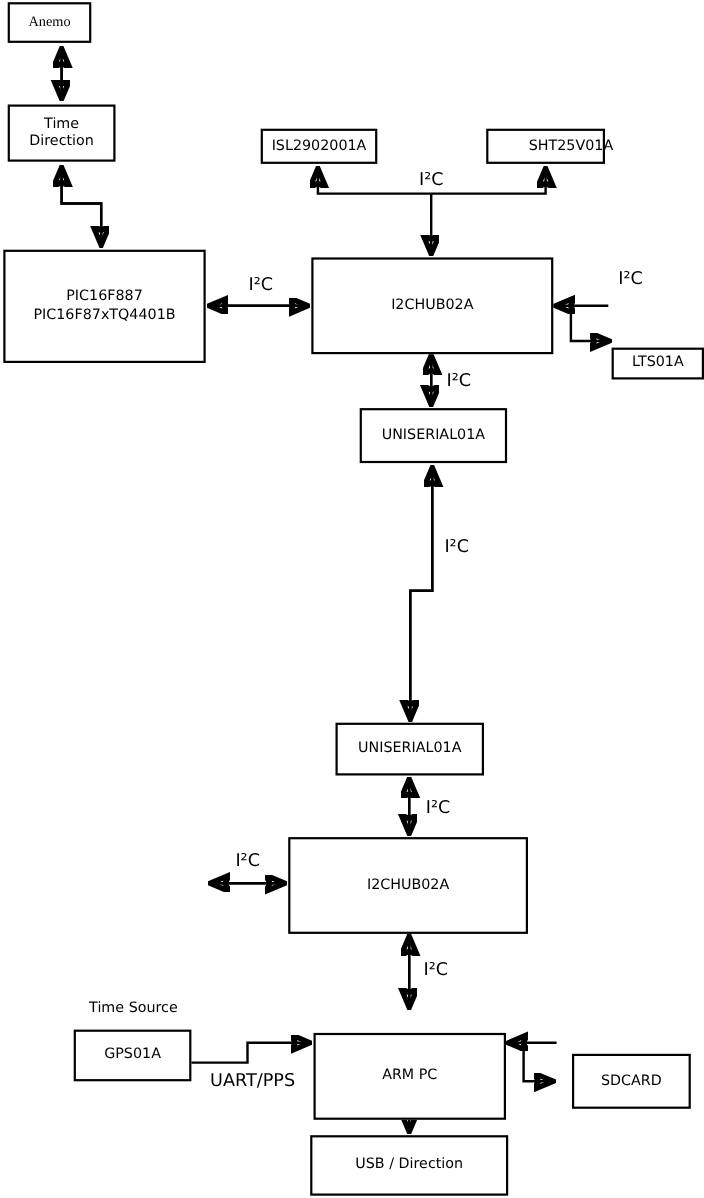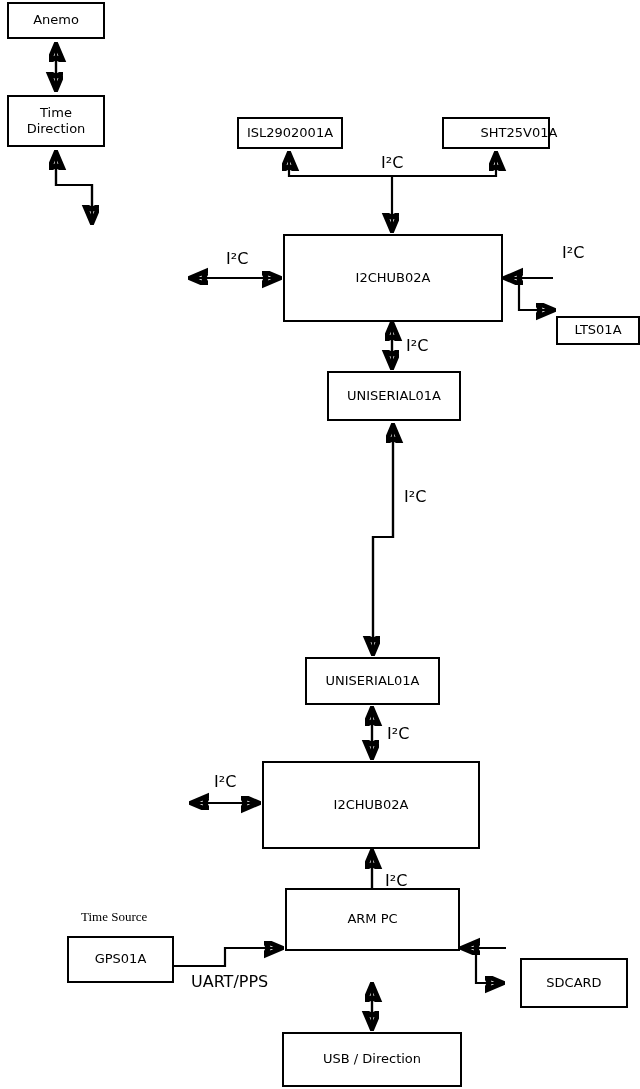--- a/index.html
+++ b/index.html
@@ -37,21 +37,20 @@
     white-space: nowrap;
     z-index: 4;
     background: transparent;
   }
   .free-label {
     position: absolute;
     color: #000000;
     font-size: 13px;
     white-space: nowrap;
     z-index: 4;
-    font-family: Liberation Serif, serif;
   }
   svg.wires {
     position: absolute;
     left: 0;
     top: 0;
     width: 640px;
     height: 1089px;
     z-index: 1;
     pointer-events: none;
   }
@@ -106,44 +105,46 @@
 
     <path d="M173,966 L225,966 L225,948 L281,948" marker-end="url(#ar)"></path>
 
     <path d="M506,948 L476,948 L463,948" marker-end="url(#ar)"></path>
     <path d="M476,948 L476,983 L502,983" marker-end="url(#ar)"></path>
 
     <line x1="372" y1="985" x2="372" y2="1028" marker-end="url(#ar)"></line>
     <line x1="372" y1="1027" x2="372" y2="985" marker-end="url(#ar)"></line>
   </svg>
 
-  <div class="node" style="left:7px; top:2px; width:98px; height:37px;">Anemo</div>
+  <div class="node" style="left:7px; top:2px; width:76px; height:37px;font-family:Liberation Serif, serif;">Anemo</div>
 
   <div class="node" style="left:7px; top:95px; width:98px; height:52px;">Time
 Direction</div>
 
+  <div class="node" style="left:3px; top:227px; width:184px; height:103px;">PIC16F887
+PIC16F87xTQ4401B</div>
 
   <div class="node" style="left:237px; top:117px; width:106px; height:32px;">ISL2902001A</div>
 
   <div class="node" style="left:442px; top:117px; width:108px; height:32px;padding-left:46px;">SHT25V01A</div>
 
   <div class="node" style="left:283px; top:234px; width:220px; height:88px;">I2CHUB02A</div>
 
   <div class="node" style="left:556px; top:296px; width:84px; height:29px;margin-top:20px;">LTS01A</div>
 
   <div class="node" style="left:327px; top:371px; width:134px; height:50px;">UNISERIAL01A</div>
 
   <div class="node" style="left:305px; top:657px; width:135px; height:48px;">UNISERIAL01A</div>
 
   <div class="node" style="left:262px; top:761px; width:218px; height:88px;">I2CHUB02A</div>
 
 
   <div class="node" style="left:67px; top:936px; width:107px; height:47px;">GPS01A</div>
 
-  <div class="node" style="left:285px; top:888px; width:175px; height:63px;">ARM PC</div>
+  <div class="node" style="left:285px; top:939px; width:175px; height:79px;">ARM PC</div>
 
   <div class="node" style="left:520px; top:958px; width:108px; height:50px;">SDCARD</div>
 
   <div class="node" style="left:282px; top:1032px; width:180px; height:55px;">USB / Direction</div>
 
   <div class="edge-label" style="left:381px; top:153px;">I²C</div>
 
   <div class="edge-label" style="left:226px; top:249px;">I²C</div>
 
   <div class="edge-label" style="left:562px; top:243px;">I²C</div>

